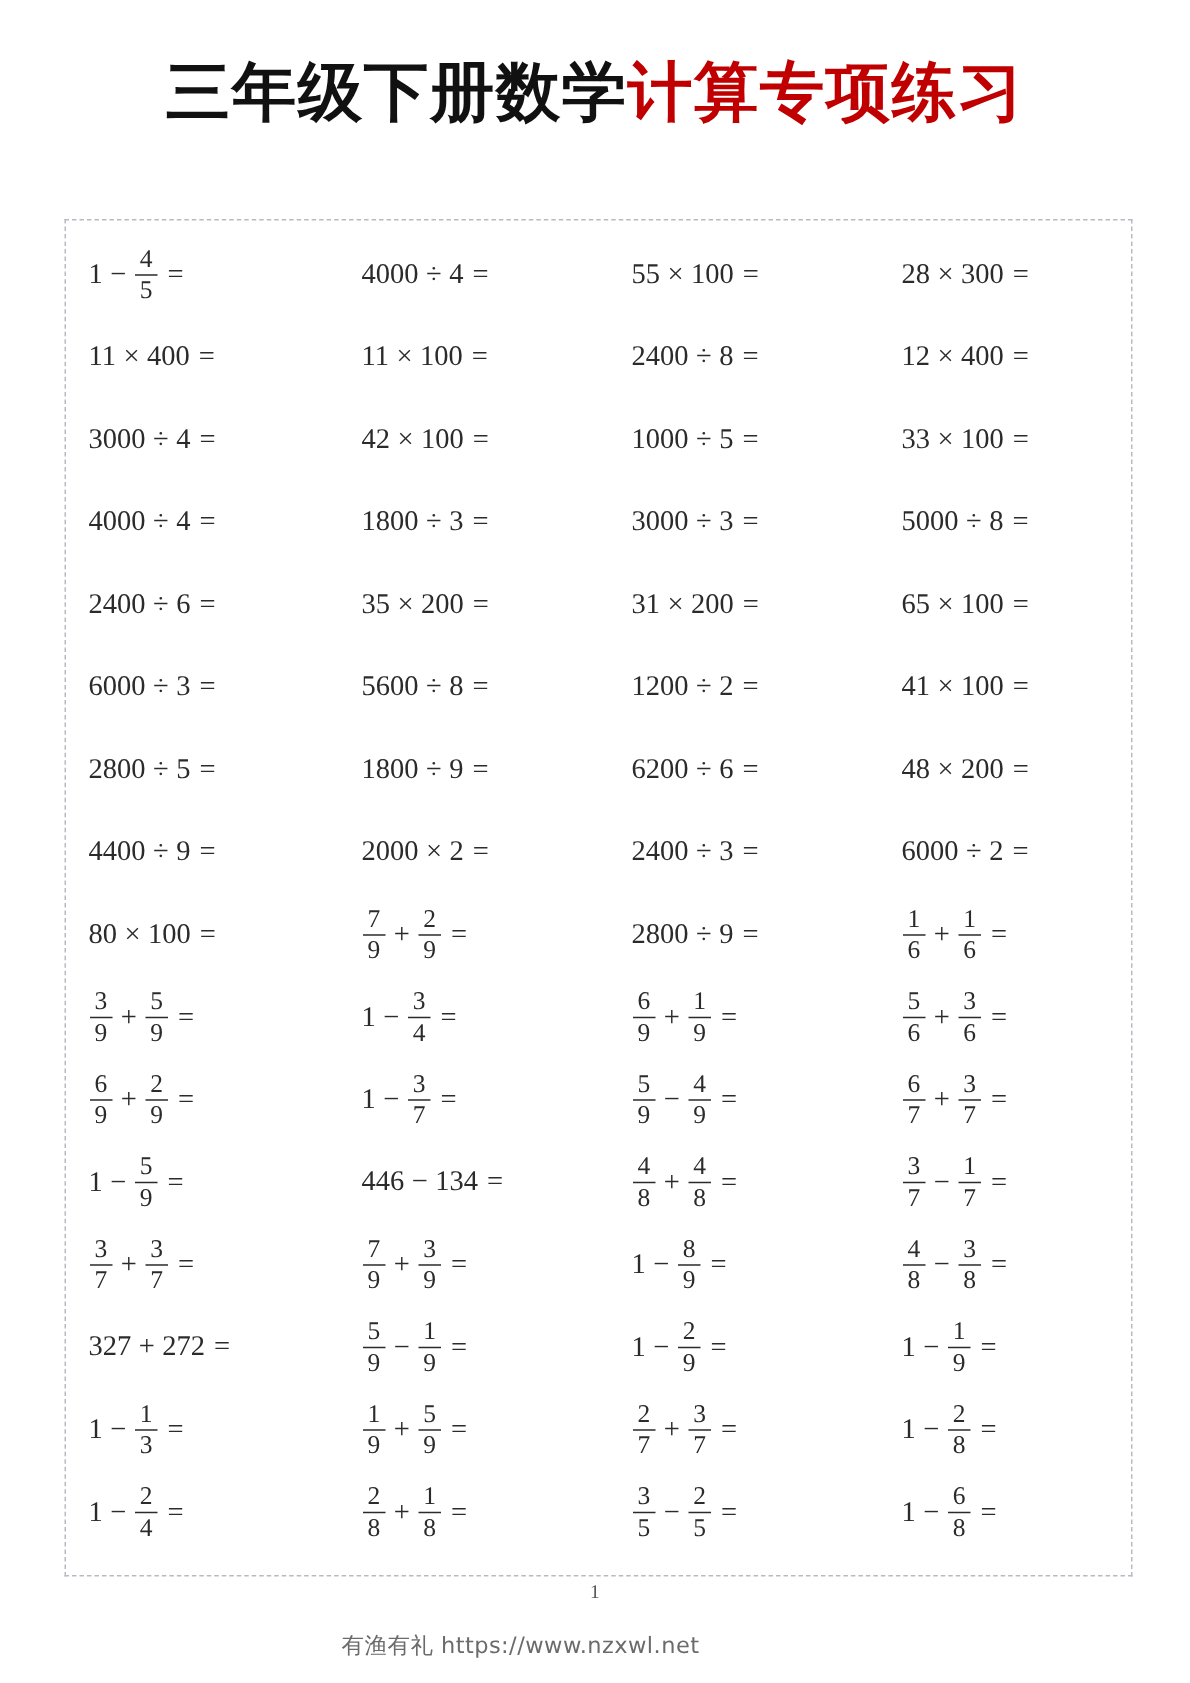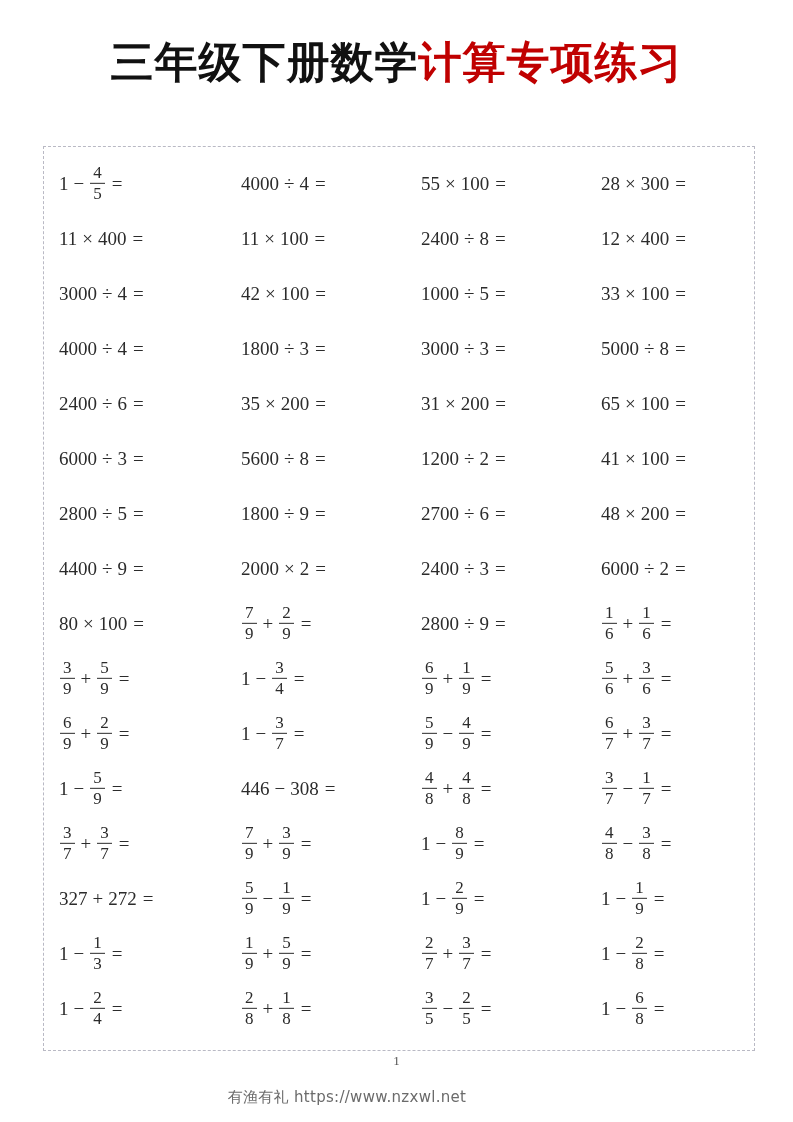--- a/index.html
+++ b/index.html
@@ -368,21 +368,21 @@
         <div class="pcell col1">
           <div class="expr">
             <span class="num">1800</span>
             <span class="op">÷</span>
             <span class="num">9</span>
             <span class="eq">=</span>
           </div>
         </div>
         <div class="pcell col2">
           <div class="expr">
-            <span class="num">2700</span>
+            <span class="num">6200</span>
             <span class="op">÷</span>
             <span class="num">6</span>
             <span class="eq">=</span>
           </div>
         </div>
         <div class="pcell col3">
           <div class="expr">
             <span class="num">48</span>
             <span class="op">×</span>
             <span class="num">200</span>
@@ -608,21 +608,21 @@
               <span class="bar"></span>
               <span class="bot">9</span>
             </span>
             <span class="eq">=</span>
           </div>
         </div>
         <div class="pcell col1">
           <div class="expr">
             <span class="num">446</span>
             <span class="op">−</span>
-            <span class="num">308</span>
+            <span class="num">134</span>
             <span class="eq">=</span>
           </div>
         </div>
         <div class="pcell col2">
           <div class="expr">
             <span class="frac">
               <span class="top">4</span>
               <span class="bar"></span>
               <span class="bot">8</span>
             </span>

